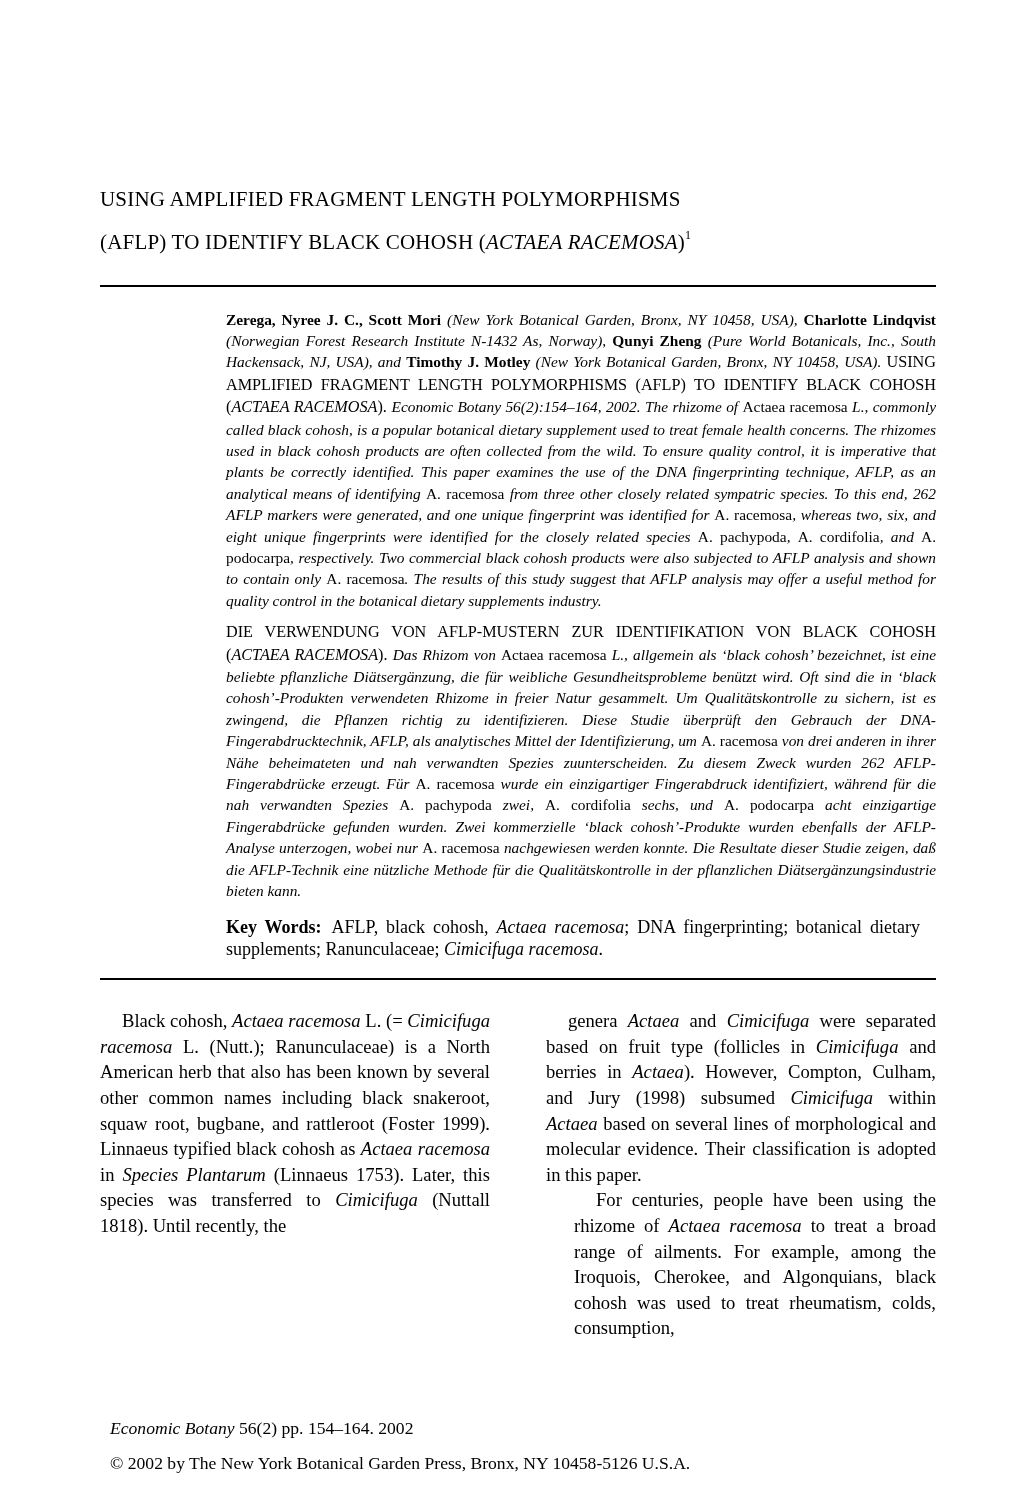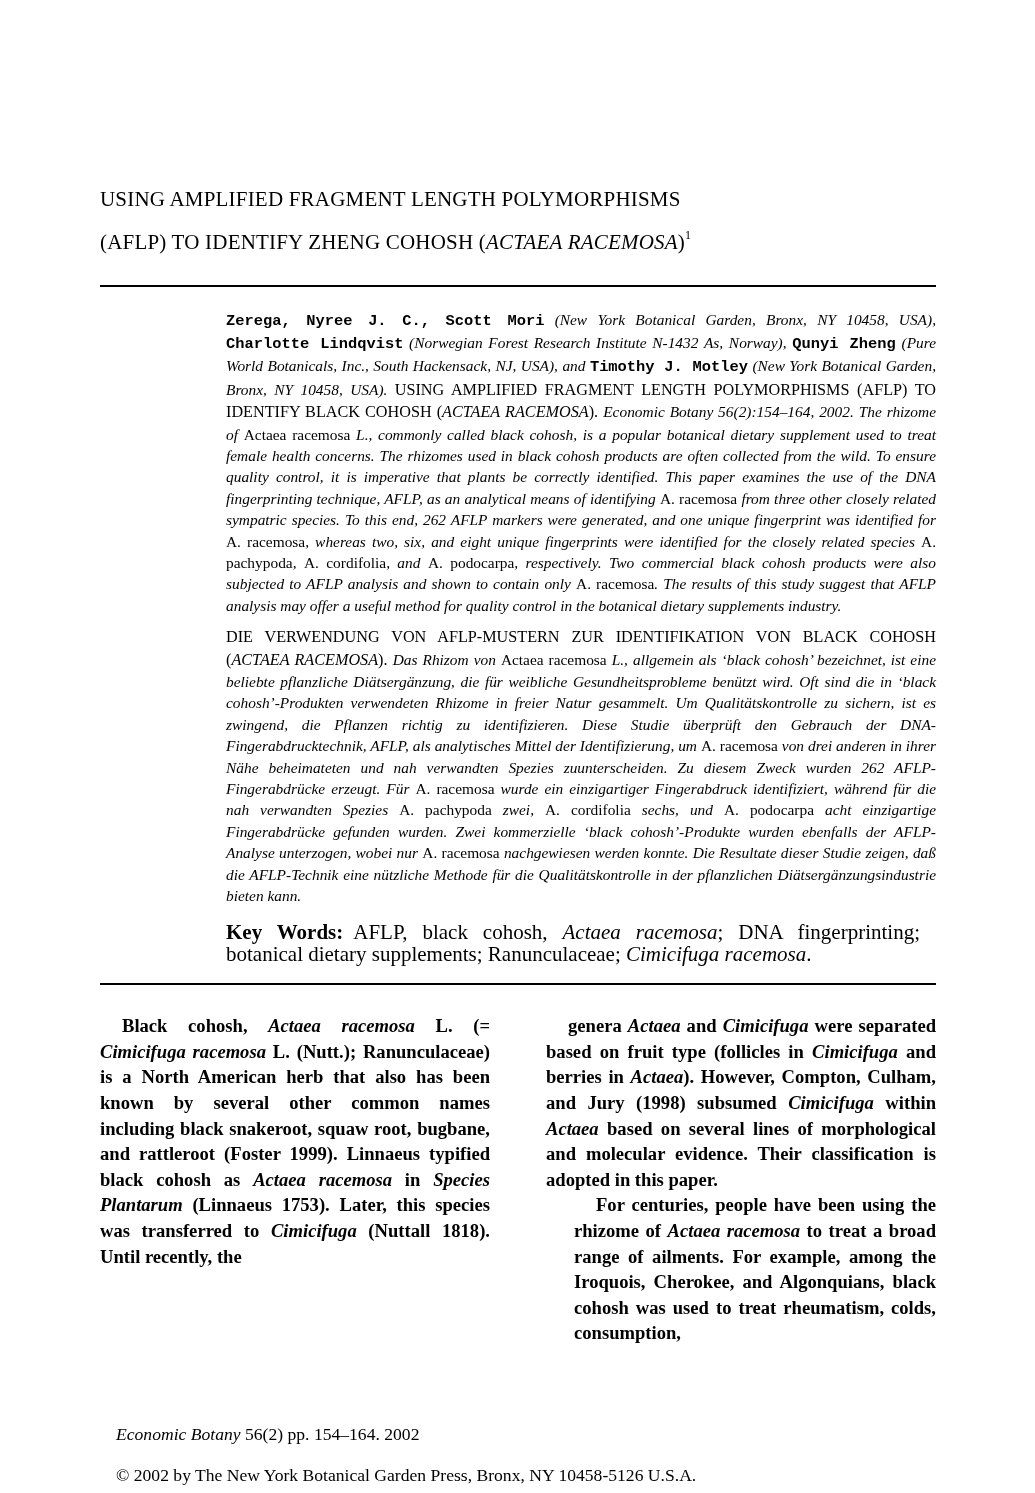--- a/index.html
+++ b/index.html
@@ -76,50 +76,49 @@
   }
   .abs-para {
     font-size: 15.4px;
     line-height: 21.4px;
     text-align: justify;
     font-style: italic;
     margin: 0 0 0 0;
     hyphens: manual;
   }
   .abs-para.second { margin-top: 10px; }
-  .abs-para b { font-style: normal; font-weight: bold; font-family: Liberation Mono, monospace; }
+  .abs-para b { font-style: normal; font-weight: bold; }
   .roman { font-style: normal; }
   .smallcaps {
     font-variant: small-caps;
     font-style: normal;
     font-size: 16.2px;
   }
   .smallcaps-ital {
     font-variant: small-caps;
     font-style: italic;
     font-size: 16.2px;
   }
   .keywords {
-    font-size: 21px;
+    font-size: 18px;
     line-height: 21.4px;
     text-align: justify;
     margin: 16px 16px 0 0;
     font-style: normal;
   }
   .keywords .kw-label { font-weight: bold; }
   .keywords .sp { display: inline-block; width: 10px; }
 
   
   .columns {
     margin-top: 28px;
     display: flex;
     width: 836px;
     gap: 56px;
     position: relative;
-    font-weight: bold;
   }
   .col {
     width: 400px;
     position: relative;
   }
   .body-para {
     font-size: 18.6px;
     line-height: 25.6px;
     text-align: justify;
     margin: 0;
@@ -155,33 +154,33 @@
   
   .journal-footer {
     position: absolute;
     left: 100px;
     top: 1406px;
     width: 836px;
   }
   .jf-line {
     font-size: 17.6px;
     line-height: 25px;
-    margin: 16px;
+    margin: 10px;
     white-space: pre;
   }
   .jf-line .ital { font-style: italic; }
 </style>
 </head>
 <body>
 
 <div class="page">
 
   <div class="title-block">
     <div class="title-line"><span class="sc">USING AMPLIFIED FRAGMENT LENGTH POLYMORPHISMS</span></div>
-    <div class="title-line"><span class="sc">(AFLP) TO IDENTIFY ZHENG COHOSH (</span><span class="sc ital">ACTAEA RACEMOSA</span><span class="sc">)</span><sup class="fn">1</sup></div>
+    <div class="title-line"><span class="sc">(AFLP) TO IDENTIFY BLACK COHOSH (</span><span class="sc ital">ACTAEA RACEMOSA</span><span class="sc">)</span><sup class="fn">1</sup></div>
   </div>
 
 
   <hr class="rule rule-top">
 
   <div class="abstract-wrap">
 
     <p class="abs-para"><b>Zerega, Nyree J. C., Scott Mori</b><span> (New York Botanical Garden, Bronx, NY 10458, USA), </span><b>Charlotte Lindqvist</b><span> (Norwegian Forest Research Institute N-1432 As, Norway), </span><b>Qunyi Zheng</b><span> (Pure World Botanicals, Inc., South Hackensack, NJ, USA), and </span><b>Timothy J. Motley</b><span> (New York Botanical Garden, Bronx, NY 10458, USA). </span><span class="smallcaps">USING AMPLIFIED FRAGMENT LENGTH POLYMORPHISMS (AFLP) TO IDENTIFY BLACK COHOSH (</span><span class="smallcaps-ital">ACTAEA RACEMOSA</span><span class="smallcaps">). </span><span>Economic Botany 56(2):154–164, 2002. </span><span>The rhizome of </span><span class="roman">Actaea racemosa</span><span> L., commonly called black cohosh, is a popular botanical dietary supplement used to treat female health concerns. The rhizomes used in black cohosh products are often collected from the wild. To ensure quality control, it is imperative that plants be correctly identified. This paper examines the use of the DNA fingerprinting technique, AFLP, as an analytical means of identifying </span><span class="roman">A. racemosa</span><span> from three other closely related sympatric species. To this end, 262 AFLP markers were generated, and one unique fingerprint was identified for </span><span class="roman">A. racemosa</span><span>, whereas two, six, and eight unique fingerprints were identified for the closely related species </span><span class="roman">A. pachypoda</span><span>, </span><span class="roman">A. cordifolia</span><span>, and </span><span class="roman">A. podocarpa</span><span>, respectively. Two commercial black cohosh products were also subjected to AFLP analysis and shown to contain only </span><span class="roman">A. racemosa</span><span>. The results of this study suggest that AFLP analysis may offer a useful method for quality control in the botanical dietary supplements industry.</span></p>
 
     <p class="abs-para second"><span class="smallcaps">DIE VERWENDUNG VON AFLP-MUSTERN ZUR IDENTIFIKATION VON BLACK COHOSH (</span><span class="smallcaps-ital">ACTAEA RACEMOSA</span><span class="smallcaps">). </span><span>Das Rhizom von </span><span class="roman">Actaea racemosa</span><span> L., allgemein als ‘black cohosh’ bezeichnet, ist eine beliebte pflanzliche Diätsergänzung, die für weibliche Gesundheitsprobleme benützt wird. Oft sind die in ‘black cohosh’-Produkten verwendeten Rhizome in freier Natur gesammelt. Um Qualitätskontrolle zu sichern, ist es zwingend, die Pflanzen richtig zu identifizieren. Diese Studie überprüft den Gebrauch der DNA-Fingerabdrucktechnik, AFLP, als analytisches Mittel der Identifizierung, um </span><span class="roman">A. racemosa</span><span> von drei anderen in ihrer Nähe beheimateten und nah verwandten Spezies zuunterscheiden. Zu diesem Zweck wurden 262 AFLP-Fingerabdrücke erzeugt. Für </span><span class="roman">A. racemosa</span><span> wurde ein einzigartiger Fingerabdruck identifiziert, während für die nah verwandten Spezies </span><span class="roman">A. pachypoda</span><span> zwei, </span><span class="roman">A. cordifolia</span><span> sechs, und </span><span class="roman">A. podocarpa</span><span> acht einzigartige Fingerabdrücke gefunden wurden. Zwei kommerzielle ‘black cohosh’-Produkte wurden ebenfalls der AFLP-Analyse unterzogen, wobei nur </span><span class="roman">A. racemosa</span><span> nachgewiesen werden konnte. Die Resultate dieser Studie zeigen, daß die AFLP-Technik eine nützliche Methode für die Qualitätskontrolle in der pflanzlichen Diätsergänzungsindustrie bieten kann.</span></p>

